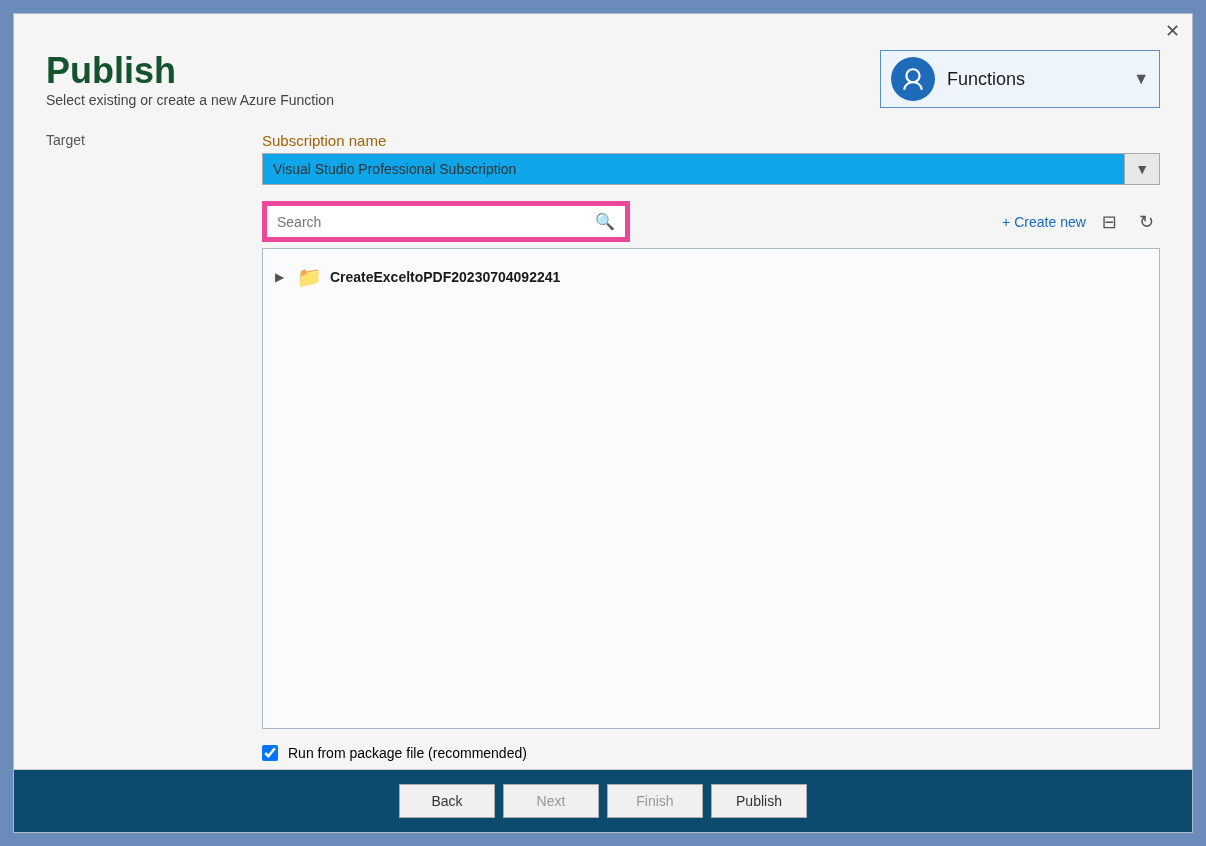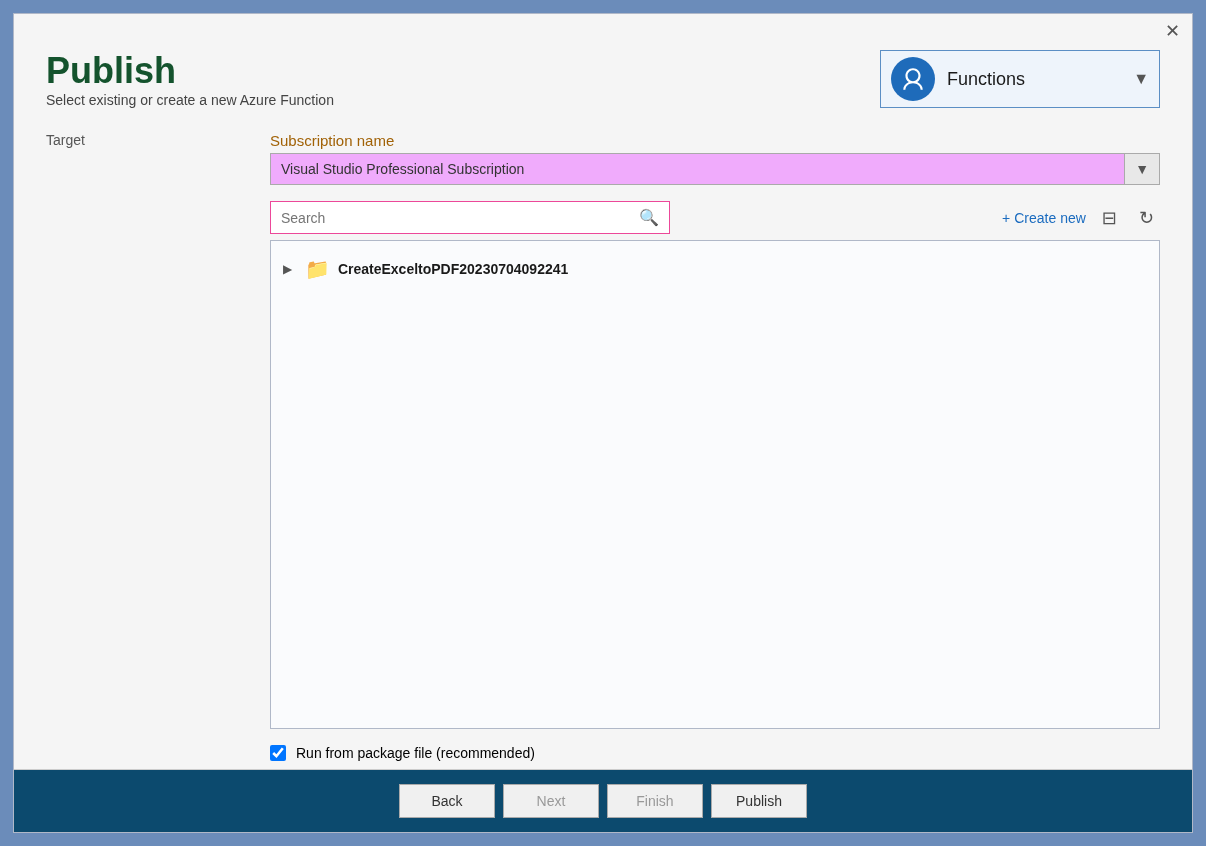--- a/index.html
+++ b/index.html
@@ -80,21 +80,21 @@
       flex: 1;
     }
     .account-arrow {
       font-size: 16px;
       color: #555;
     }
     .dialog-body {
       display: flex;
       flex: 1;
       padding: 24px 32px 0 32px;
-      gap: 12px;
+      gap: 4px;
     }
     .sidebar {
       width: 180px;
       flex-shrink: 0;
     }
     .sidebar-label {
       font-size: 14px;
       color: #555;
       margin-bottom: 6px;
     }
@@ -132,21 +132,21 @@
     }
     .subscription-row {
       display: flex;
       align-items: center;
       gap: 0;
       margin-bottom: 16px;
     }
     .subscription-select {
       flex: 1;
       border: 1px solid #aaa;
-      background: #f0abfc;
+      background: #0ea5e9;
       padding: 7px 10px;
       font-size: 14px;
       color: #333;
       appearance: none;
       outline: none;
     }
     .select-arrow-btn {
       border: 1px solid #aaa;
       border-left: none;
       background: #e8e8e8;
@@ -156,23 +156,23 @@
       color: #555;
     }
     .toolbar-row {
       display: flex;
       align-items: center;
       justify-content: space-between;
       margin-bottom: 6px;
     }
     .search-box {
       display: flex;
-      border: 1px solid #ec4899;
+      border: 5px solid #ec4899;
       background: #fff;
-      width: 400px;
+      width: 368px;
     }
     .search-input {
       border: none;
       outline: none;
       padding: 6px 10px;
       font-size: 14px;
       flex: 1;
       background: transparent;
     }
     .search-btn {

